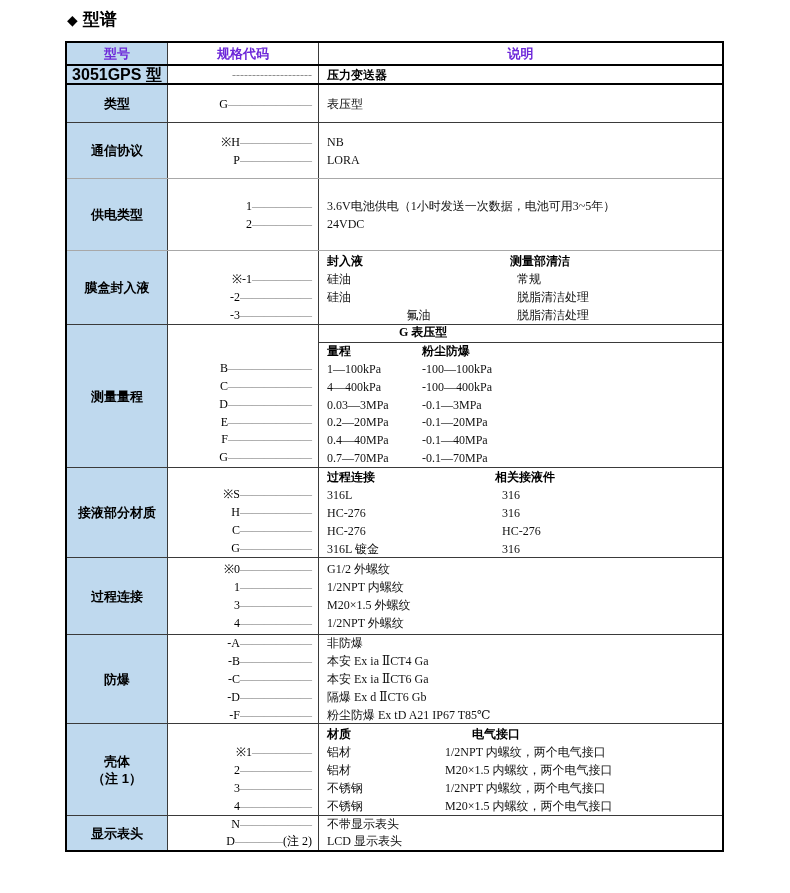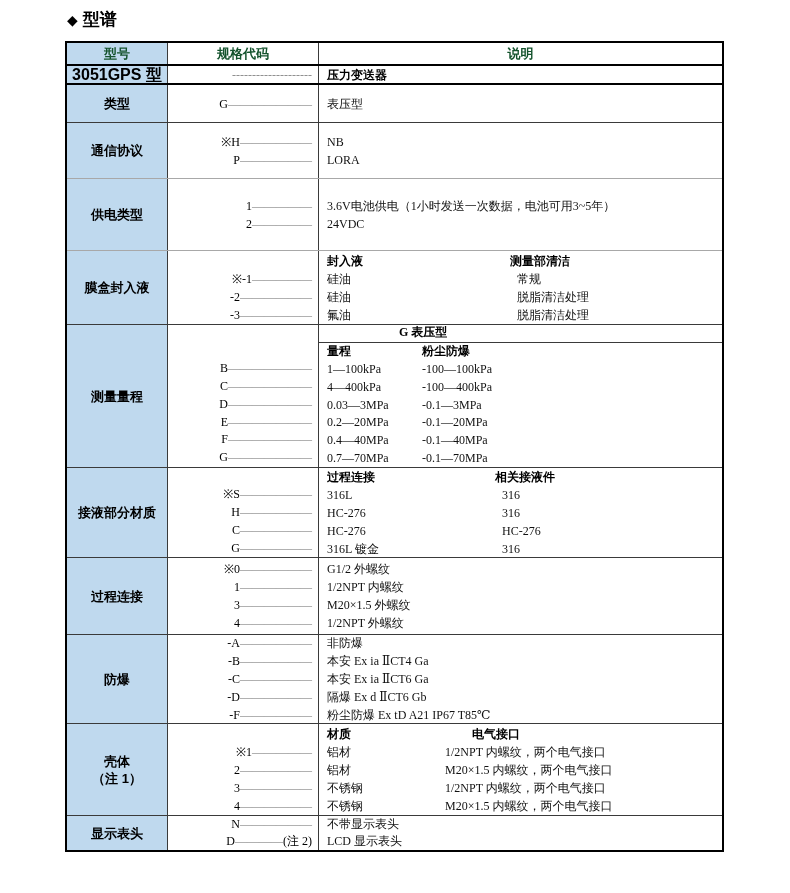--- a/index.html
+++ b/index.html
@@ -11,21 +11,21 @@
              color:#000;font-family:"Liberation Sans","DejaVu Sans",sans-serif;
              display:flex;align-items:center;gap:5px;}
   .doc-title .diamond{font-size:14px;}
 
   .spec-table{position:absolute;left:65px;top:41px;width:659px;
               border:2px solid #000;box-sizing:border-box;background:#fff;}
 
   .thead{display:flex;height:21px;border-bottom:2px solid #000;
          font-family:"Liberation Sans","DejaVu Sans",sans-serif;}
   .th{box-sizing:border-box;display:flex;align-items:center;justify-content:center;
-      font-weight:bold;font-size:13px;color:#14532d;}
+      font-weight:bold;font-size:13px;color:#6d28d9;}
   .th-model{width:101px;background:#BFD9EE;border-right:1px solid #3a3a3a;}
   .th-code{width:151px;border-right:1px solid #3a3a3a;}
   .th-desc{flex:1;}
 
   .section{display:flex;box-sizing:border-box;border-top:1px solid #3a3a3a;}
   .section.top-none{border-top:none;}
   .section.top-light{border-top-color:#a8a8a8;}
   .section.sec-model{border-top:none;border-bottom:2px solid #000;}
 
   .cell{box-sizing:border-box;}
@@ -139,21 +139,21 @@
             </div>
             <div class="desc-line" style="height: 18px; line-height: 18px;">
               <span class="dcol" style="width: 183px;">硅油</span>
               <span class="dcol" style="padding-left: 7px;">常规</span>
             </div>
             <div class="desc-line" style="height: 18px; line-height: 18px;">
               <span class="dcol" style="width: 183px;">硅油</span>
               <span class="dcol" style="padding-left: 7px;">脱脂清洁处理</span>
             </div>
             <div class="desc-line" style="height: 18px; line-height: 18px;">
-              <span class="dcol" style="width: 183px;">氟油</span>
+              <span class="dcol" style="width: 183px; text-align: center;">氟油</span>
               <span class="dcol" style="padding-left: 7px;">脱脂清洁处理</span>
             </div>
           </div>
         </div>
         <div class="section top-dark" style="height: 143px;">
           <div class="cell label-cell">
             <div>测量量程</div>
           </div>
           <div class="cell code-cell">
             <div class="code-line" style="height: 17.8px; line-height: 17.8px;"></div>

